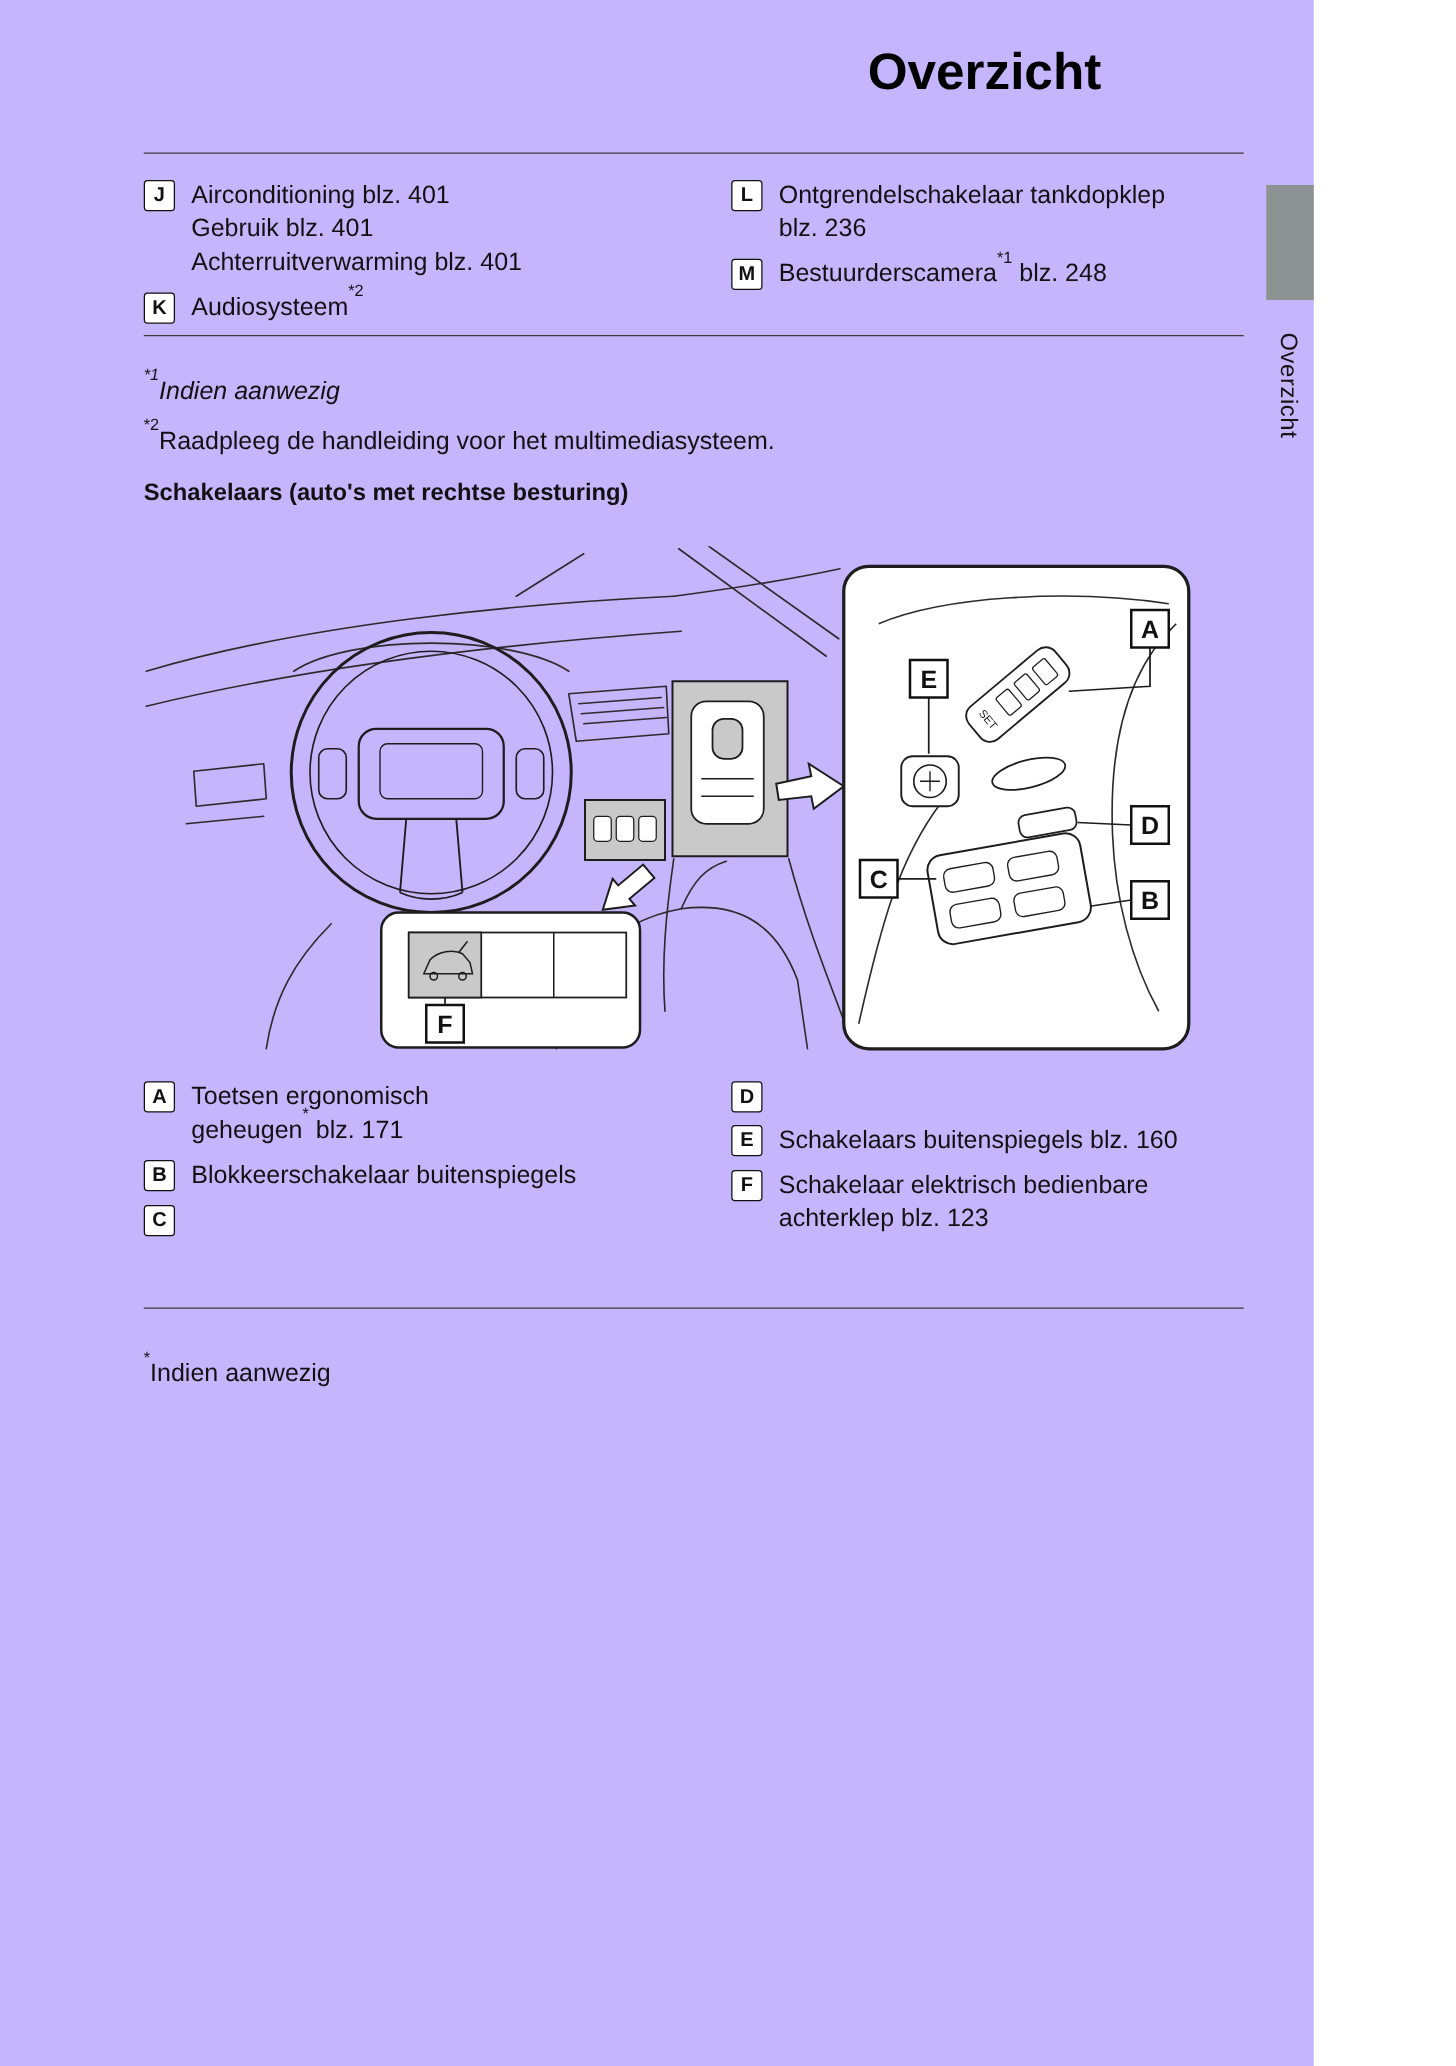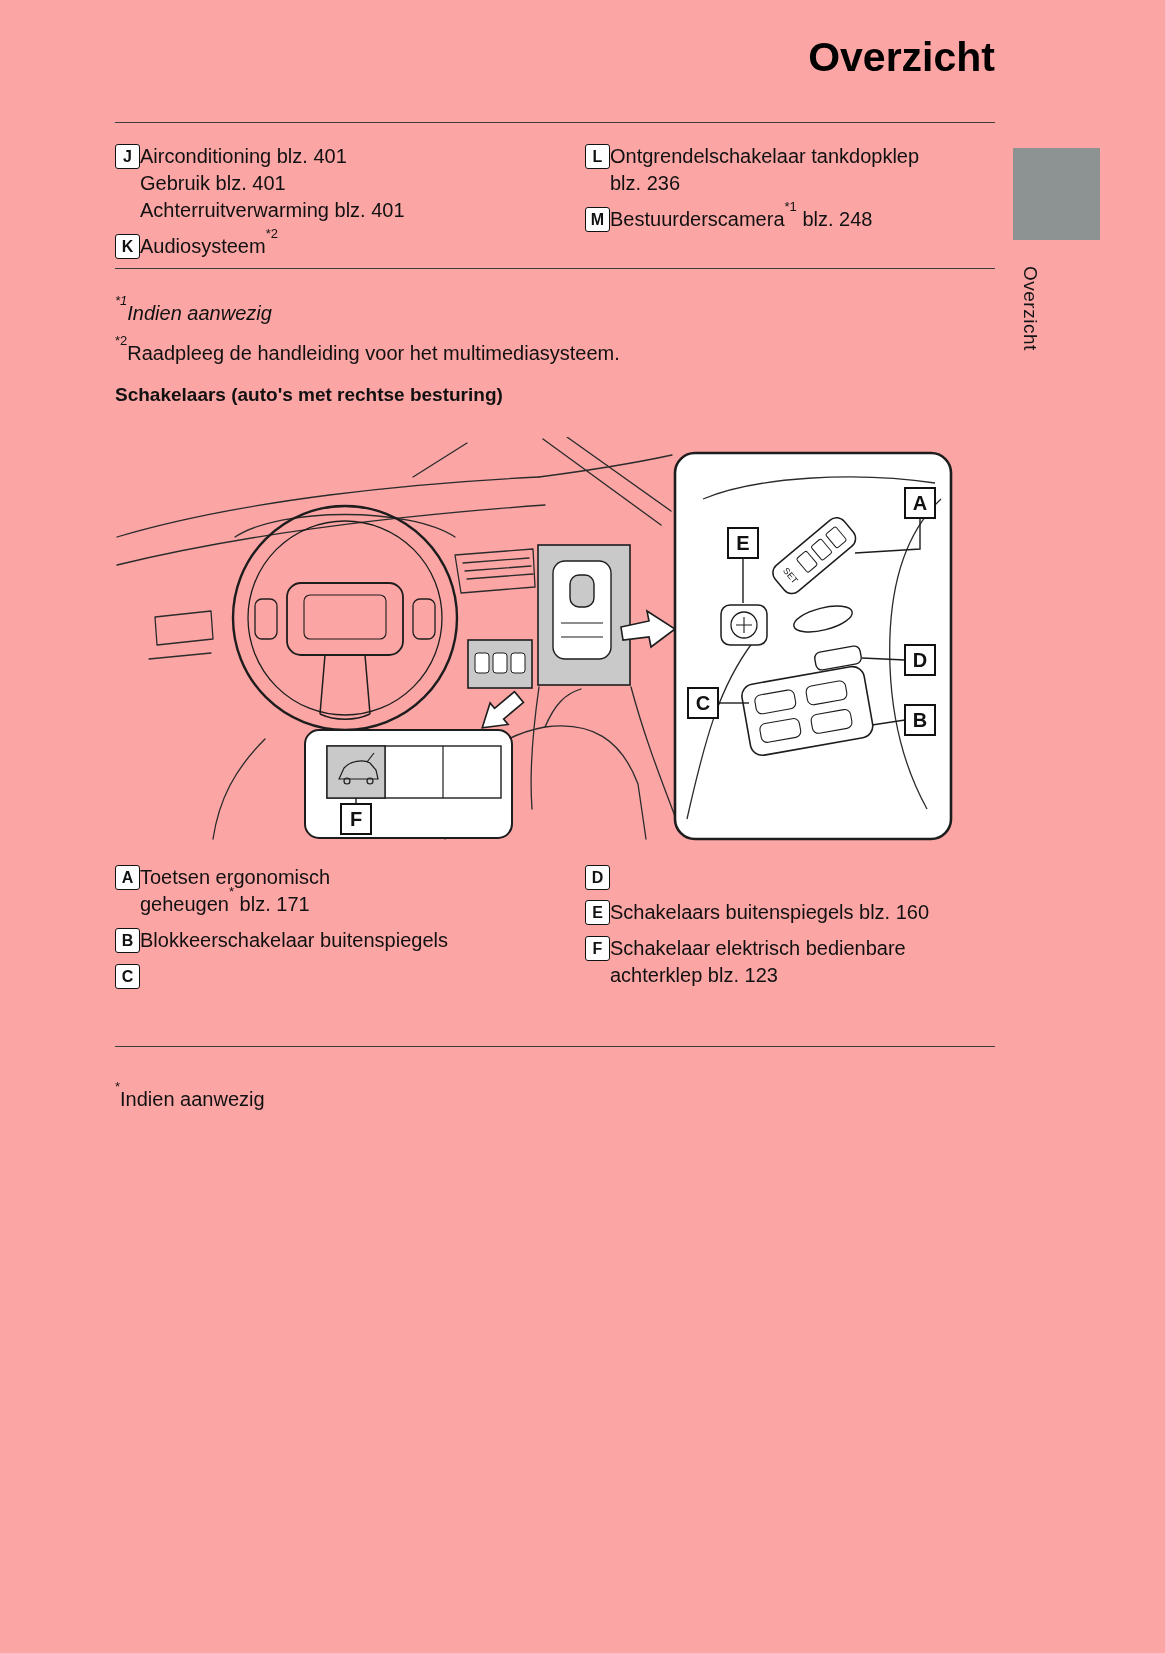--- a/index.html
+++ b/index.html
@@ -1,31 +1,31 @@
 <!DOCTYPE html>
 <html><head>
 <meta charset="utf-8">
 <style>
   * { margin:0; padding:0; box-sizing:border-box; }
   html,body { background:#ffffff; }
   body { font-family:"Liberation Sans", sans-serif; color:#111; }
-  .page { position:relative; width:1165px; height:1653px; background:#fca5a5; overflow:hidden; }
+  .page { position:relative; width:1051px; height:1653px; background:#c4b5fd; overflow:hidden; }
 
   .title { position:absolute; top:34px; right:170px; font-size:41px; font-weight:bold; color:#000; }
   .rule { position:absolute; left:115px; width:880px; height:1.4px; background:#3c3c3c; }
   .rule-1 { top:122px; }
   .rule-2 { top:268px; }
   .rule-3 { top:1046px; }
 
   .col { position:absolute; }
   .item { display:flex; align-items:flex-start; margin-bottom:9px; }
   .keybox { flex:0 0 auto; width:25px; height:25px; border:1.7px solid #111; border-radius:3px;
             display:flex; align-items:center; justify-content:center;
             font-size:16px; font-weight:bold; margin-top:1px; background:#fff; }
-  .itemtext { font-size:20px; line-height:27px; }
+  .itemtext { margin-left:13px; font-size:20px; line-height:27px; }
   sup.fn { font-size:13px; position:relative; top:-7px; line-height:0; }
 
   .footnote { position:absolute; left:115px; font-size:20px; line-height:26px; }
   .heading  { position:absolute; left:115px; top:384px; font-size:19px; font-weight:bold; }
 
   .diagram { position:absolute; left:115px; top:437px; width:880px; height:420px; }
   .diagram text { font-family:"Liberation Sans", sans-serif; }
 
   .side-tab   { position:absolute; left:1013px; top:148px; width:87px; height:92px; background:#8d9393; }
   .side-label { position:absolute; left:1019px; top:266px; writing-mode:vertical-rl;

